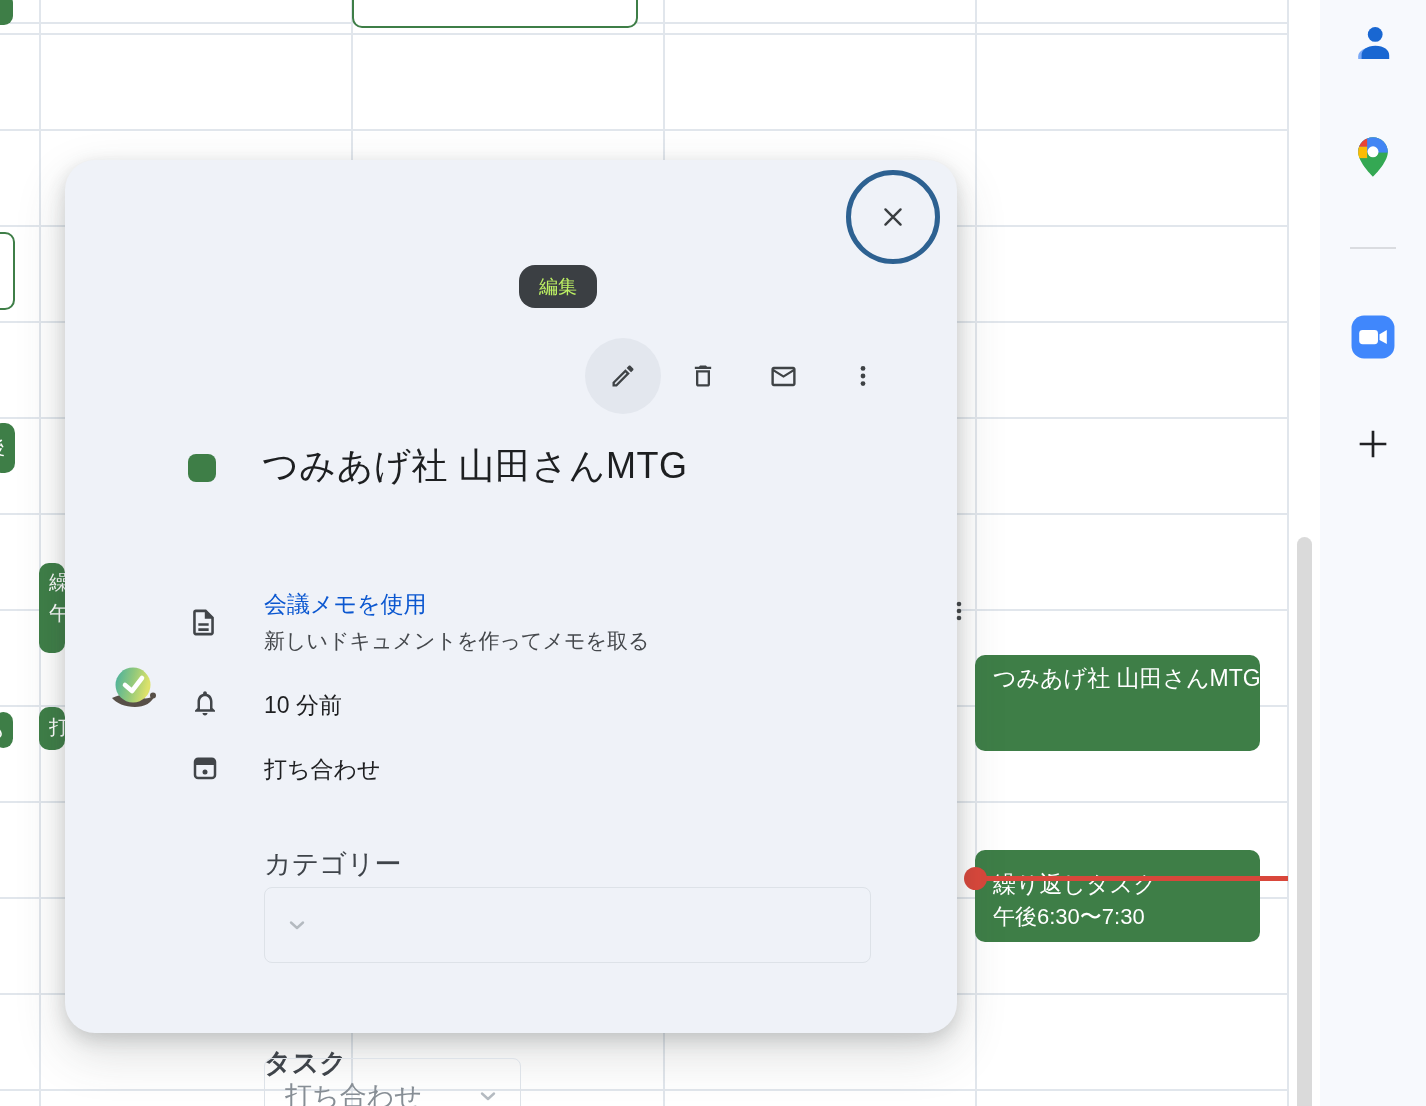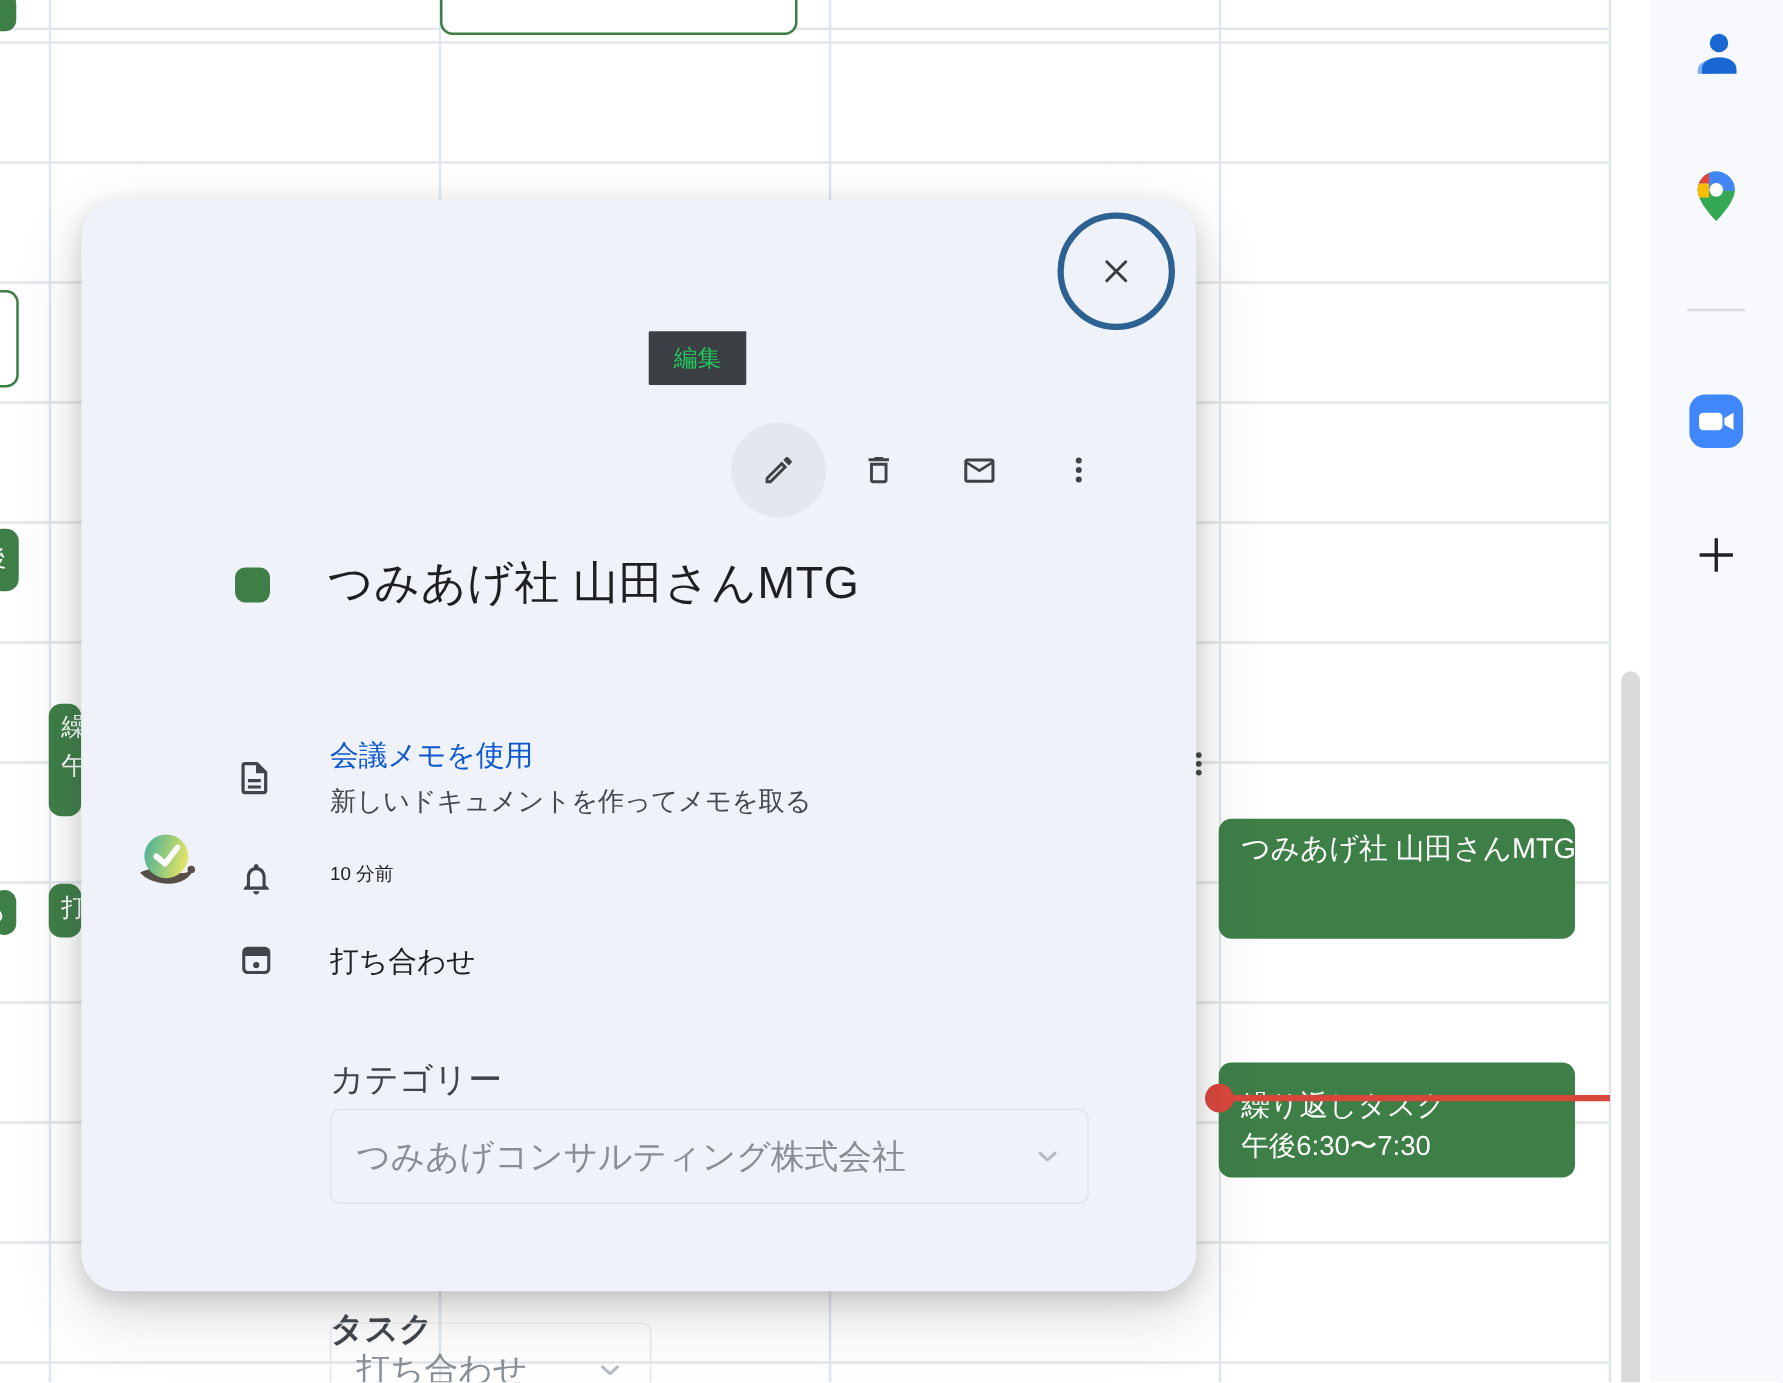--- a/index.html
+++ b/index.html
@@ -39,29 +39,29 @@
   .side-divider{position:absolute;left:30px;top:247px;width:46px;height:1.5px;background:#DADCE0;}
   
   .popup{position:absolute;left:65px;top:160px;width:892px;height:873px;background:#EFF2F8;
          border-radius:30px;z-index:10;
          box-shadow:0 6px 18px rgba(60,64,67,.20),0 20px 50px rgba(60,64,67,.18);}
   .icon-btn{position:absolute;width:56px;height:56px;display:flex;align-items:center;justify-content:center;
             border:none;background:transparent;padding:0;cursor:pointer;color:#3F4346;}
   .icon-btn.circled{width:76px;height:76px;border-radius:50%;background:#E3E7EE;}
   .ring{position:absolute;left:781px;top:10px;width:84px;height:84px;border:5.5px solid #2D6191;
         border-radius:50%;display:flex;align-items:center;justify-content:center;cursor:pointer;color:#3A3E41;}
-  .tooltip{position:absolute;left:519px;top:265px;width:78px;height:43px;background:#3B3F43;border-radius:1px;
-           color:#22c55e;font-size:19px;display:flex;align-items:center;justify-content:center;z-index:12;}
+  .tooltip{position:absolute;left:519px;top:265px;width:78px;height:43px;background:#3B3F43;border-radius:16px;
+           color:#bef264;font-size:19px;display:flex;align-items:center;justify-content:center;z-index:12;}
   .swatch{position:absolute;left:123px;top:294px;width:28px;height:28px;border-radius:8px;background:#3E7E47;}
   .p-title{position:absolute;left:197px;top:282px;font-size:36px;color:#1D1F21;letter-spacing:.5px;white-space:nowrap;}
   .p-date{position:absolute;left:199px;top:345px;font-size:22px;color:#3F4449;}
   .row-icon{position:absolute;color:#414549;}
   .p-link{position:absolute;left:199px;top:429px;font-size:23px;color:#0B57D0;cursor:pointer;text-decoration:none;}
   .p-desc{position:absolute;left:199px;top:467px;font-size:21px;color:#45484C;}
-  .p-remind{position:absolute;left:199px;top:530px;font-size:15px;color:#1E1F21;}
+  .p-remind{position:absolute;left:199px;top:530px;font-size:23px;color:#1E1F21;}
   .p-owner{position:absolute;left:199px;top:594px;font-size:23px;color:#1E1F21;}
   .p-label{position:absolute;left:199px;font-size:27px;color:#3F444A;margin-top:16px;}
   .dropdown{position:absolute;left:199px;height:76px;border:1.5px solid #DDE2E8;border-radius:8px;
             box-sizing:border-box;display:flex;align-items:center;padding:0 20px;cursor:pointer;
             font-size:27px;color:#878E95;justify-content:space-between;}
   .kebab-row{position:absolute;left:866px;top:423px;}
   svg{display:block;}
 </style>
 </head>
 <body>
@@ -238,21 +238,20 @@
           </linearGradient>
         </defs>
         <path d="M5 34 C15 29 25 30 32 33 C39 36 45 34 48 30 C46 39 37 43 28 43 C18 43 9 39 5 34 Z" fill="#585048"></path>
         <circle cx="46" cy="31.5" r="3" fill="#585048"></circle>
         <circle cx="26" cy="21" r="17.5" fill="url(#lg1)"></circle>
         <path d="M18 21 L25 27 L35 14" stroke="#ffffff" stroke-width="4.6" fill="none" stroke-linecap="round" stroke-linejoin="round"></path>
       </svg>
     </span>
     <div class="p-label" style="top:670px;">カテゴリー</div>
     <div class="dropdown" style="top:727px;width:607px;">
-      <span>つみあげコンサルティング株式会社</span>
       <span>
         <svg width="24" height="24" viewBox="0 0 24 24" fill="none">
           <path d="M6 9.5l6 5.5 6-5.5" stroke="#B4BAC0" stroke-width="2.4" stroke-linecap="round" stroke-linejoin="round"></path>
         </svg>
       </span>
     </div>
 
     <div class="p-label" style="top:869px;font-weight:bold;">タスク</div>
     <div class="dropdown" style="top:898px;width:257px;">
       <span>打ち合わせ</span>

